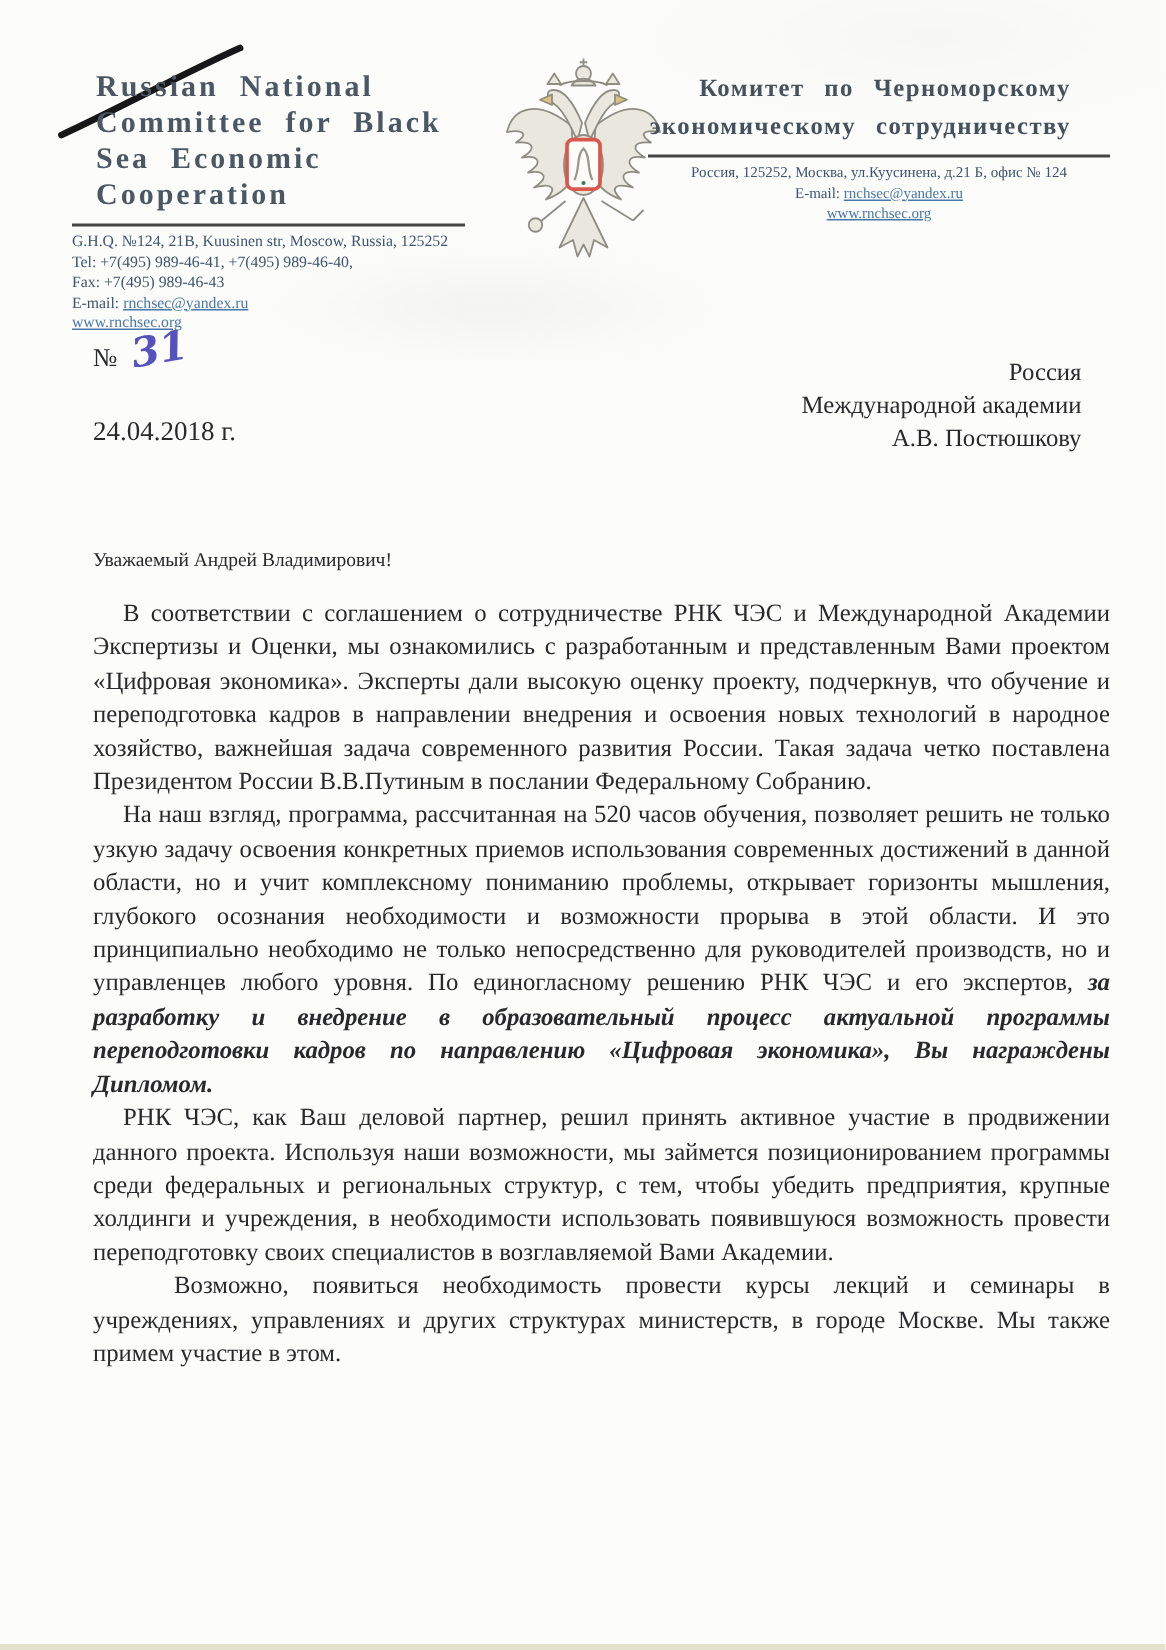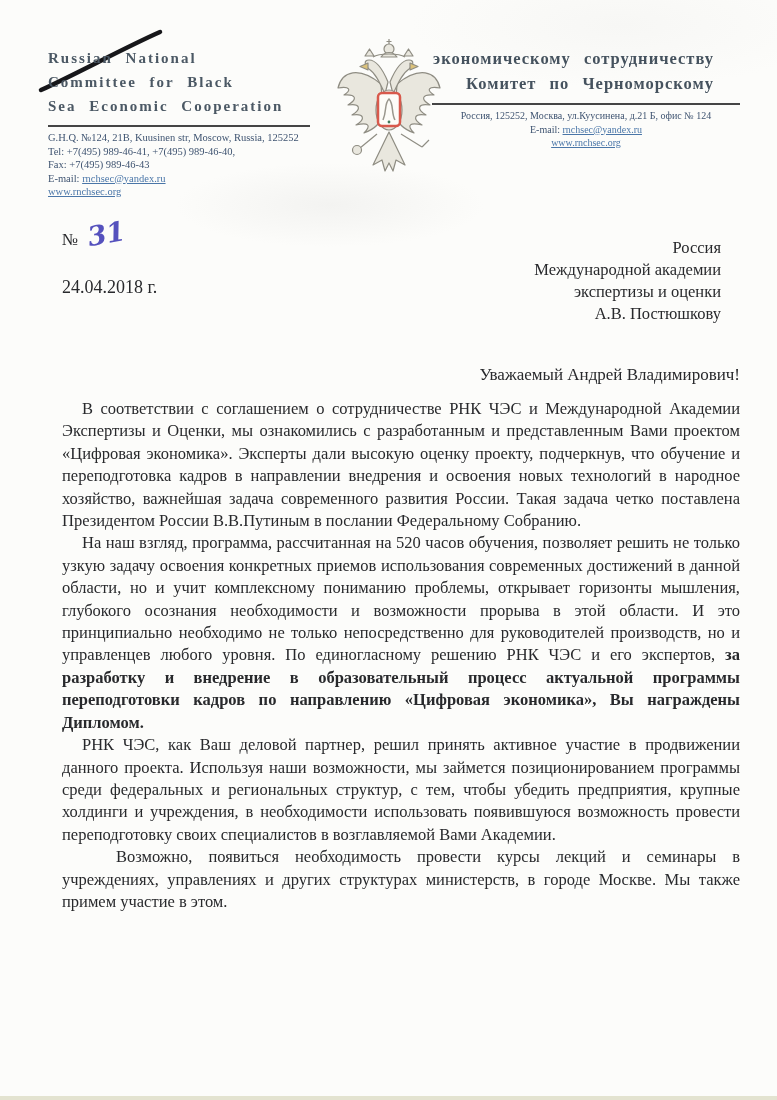--- a/index.html
+++ b/index.html
@@ -11,21 +11,21 @@
       #fcfcfa;
     font-family:"Liberation Serif", serif;
     color:#28292c;
   }
 
   
   .pen-mark { position:absolute; left:36px; top:26px; }
 
   
   .lh-left { position:absolute; left:48px; top:46px; width:262px; }
-  .lh-title-en { font-size:15px; line-height:24px; font-weight:bold; letter-spacing:2px; word-spacing:7px; color:#4b5864; }
+  .lh-title-en { font-size:20px; line-height:24px; font-weight:bold; letter-spacing:2px; word-spacing:7px; color:#4b5864;margin-left:16px; }
   .lh-rule { margin-top:7px; border-top:2.5px solid #454545; height:0; }
   .lh-contacts { margin-top:4px; font-size:10.5px; line-height:13.5px; color:#3e5370; }
   .lh-contacts .link { color:#4a76a8; text-decoration:underline; }
 
   .lh-right { position:absolute; right:37px; top:46px; width:308px; text-align:right; }
   .lh-title-ru { font-size:16.5px; line-height:25px; font-weight:bold; letter-spacing:1px; word-spacing:8px; color:#45525e; padding-right:26px; }
   .lh-contacts-ru { margin-top:4px; font-size:10px; line-height:13.5px; color:#3e5370; text-align:center; }
   .lh-contacts-ru .link { color:#4a76a8; text-decoration:underline; }
 
   .emblem { position:absolute; left:329px; top:36px; width:120px; height:152px; }
@@ -35,26 +35,26 @@
   .handwritten-number {
     display:inline-block; margin-left:10px; font-size:27px; line-height:20px;
     color:#5551bd; font-style:italic; font-weight:bold;
     font-family:"DejaVu Serif", serif;
     transform:rotate(-10deg) translateY(-2px);
   }
   .ref-date { position:absolute; left:62px; top:277px; font-size:18px; }
   .recipient { position:absolute; right:56px; top:237px; text-align:right; font-size:16.5px; line-height:22px; }
 
   
-  .salutation { position:absolute; left:62px; right:37px; top:365px; text-align:right; font-size:17px; }
+  .salutation { position:absolute; left:62px; right:37px; top:365px; text-align:left; font-size:13px; }
   .letter-body { position:absolute; left:62px; right:37px; top:398px; font-size:16.5px; line-height:22.4px; text-align:justify; }
   .para { margin:0; }
   .indent-lg { text-indent:54px; }
   .indent-sm { text-indent:20px; }
-  .bold-seg { font-weight:bold; }
+  .bold-seg { font-weight:bold;font-style:italic; }
 
   .scan-edge {
     position:absolute; left:0; right:0; bottom:0; height:4px;
     background:linear-gradient(to right,#dededr 0%,#dcdcc8 20%,#e6e6c8 70%,#d8d8c2 100%);
     background-color:#dedec8; opacity:.85;
   }
 </style>
 </head>
 <body>
 
@@ -114,40 +114,39 @@
       </g>
 
       <rect x="49" y="57" width="22" height="33" rx="4" fill="#fdfcf8" stroke="#d8594c" stroke-width="2.5"></rect>
       <path d="M54 84 C58 75 55 68 60 63 C65 68 62 77 66 84" fill="none" stroke="#9a978d" stroke-width="1.5"></path>
       <circle cx="60" cy="86" r="1.4" fill="#3f7a5a"></circle>
     </svg>
   </div>
 
   <div class="lh-right">
     <div class="lh-title-ru">
+      <div>Комитет по Черноморскому</div>
       <div>экономическому сотрудничеству</div>
-      <div>Комитет по Черноморскому</div>
     </div>
     <div class="lh-rule"></div>
     <div class="lh-contacts-ru">
       <div>Россия, 125252, Москва, ул.Куусинена, д.21 Б, офис № 124</div>
       <div><span>E-mail: </span><span class="link">rnchsec@yandex.ru</span></div>
       <div class="link">www.rnchsec.org</div>
     </div>
   </div>
 
   <div class="ref-number">
     <span>№</span><span class="handwritten-number">31</span>
   </div>
   <div class="ref-date">24.04.2018 г.</div>
 
   <div class="recipient">
     <div>Россия</div>
     <div>Международной академии</div>
-    <div>экспертизы и оценки</div>
     <div>А.В. Постюшкову</div>
   </div>
 
   <div class="salutation">Уважаемый Андрей Владимирович!</div>
 
   <div class="letter-body">
     <p class="para indent-sm"><span>В соответствии с соглашением о сотрудничестве РНК ЧЭС и Международной Академии Экспертизы и Оценки, мы ознакомились с разработанным и представленным Вами проектом «Цифровая экономика». Эксперты дали высокую оценку проекту, подчеркнув, что обучение и переподготовка кадров в направлении внедрения и освоения новых технологий в народное хозяйство, важнейшая задача современного развития России. Такая задача четко поставлена Президентом России В.В.Путиным в послании Федеральному Собранию.</span><span class="bold-seg"></span></p>
     <p class="para indent-sm"><span>На наш взгляд, программа, рассчитанная на 520 часов обучения, позволяет решить не только узкую задачу освоения конкретных приемов использования современных достижений в данной области, но и учит комплексному пониманию проблемы, открывает горизонты мышления, глубокого осознания необходимости и возможности прорыва в этой области. И это принципиально необходимо не только непосредственно для руководителей производств, но и управленцев любого уровня. По единогласному решению РНК ЧЭС и его экспертов, </span><span class="bold-seg">за разработку и внедрение в образовательный процесс актуальной программы переподготовки кадров по направлению «Цифровая экономика», Вы награждены Дипломом.</span></p>
     <p class="para indent-sm"><span>РНК ЧЭС, как Ваш деловой партнер, решил принять активное участие в продвижении данного проекта. Используя наши возможности, мы займется позиционированием программы среди федеральных и региональных структур, с тем, чтобы убедить предприятия, крупные холдинги и учреждения, в необходимости использовать появившуюся возможность провести переподготовку своих специалистов в возглавляемой Вами Академии.</span><span class="bold-seg"></span></p>
     <p class="para indent-lg"><span>Возможно, появиться необходимость провести курсы лекций и семинары в учреждениях, управлениях и других структурах министерств, в городе Москве. Мы также примем участие в этом.</span><span class="bold-seg"></span></p>

